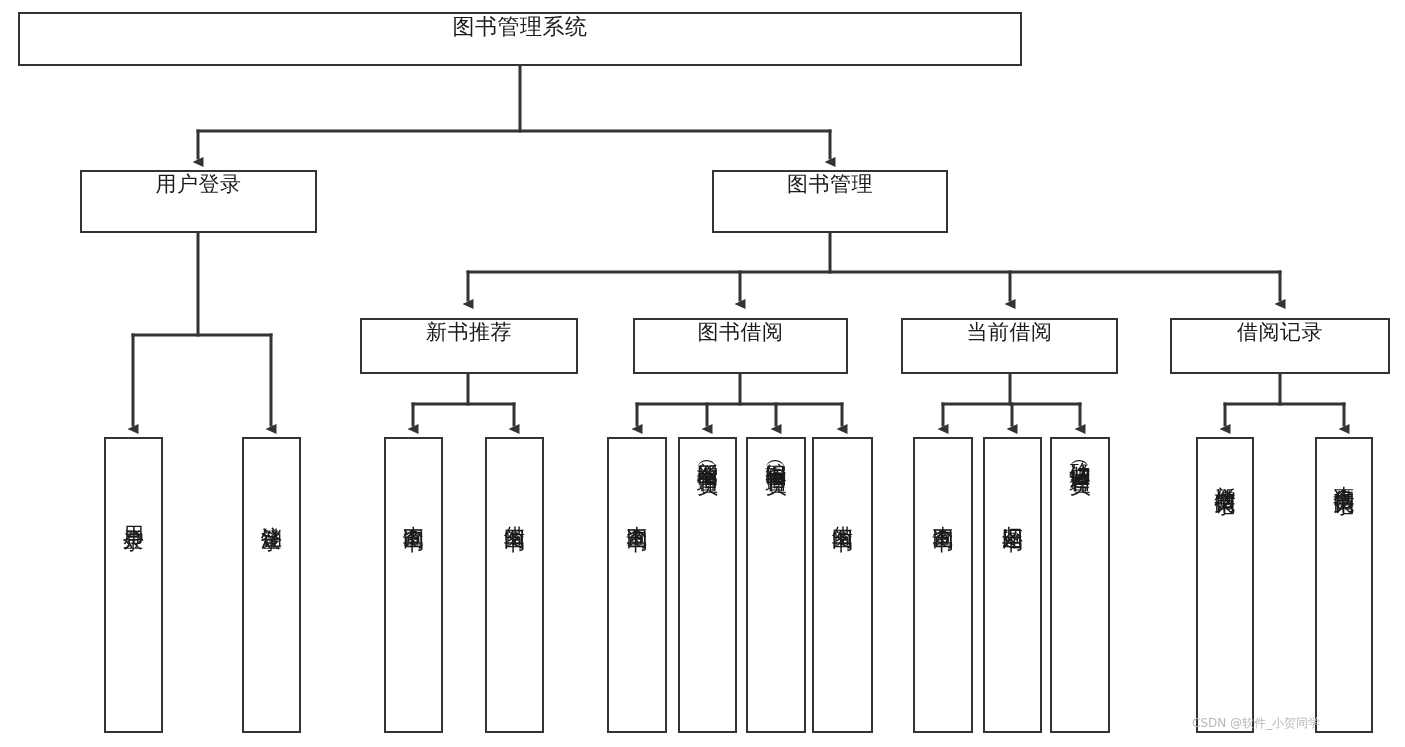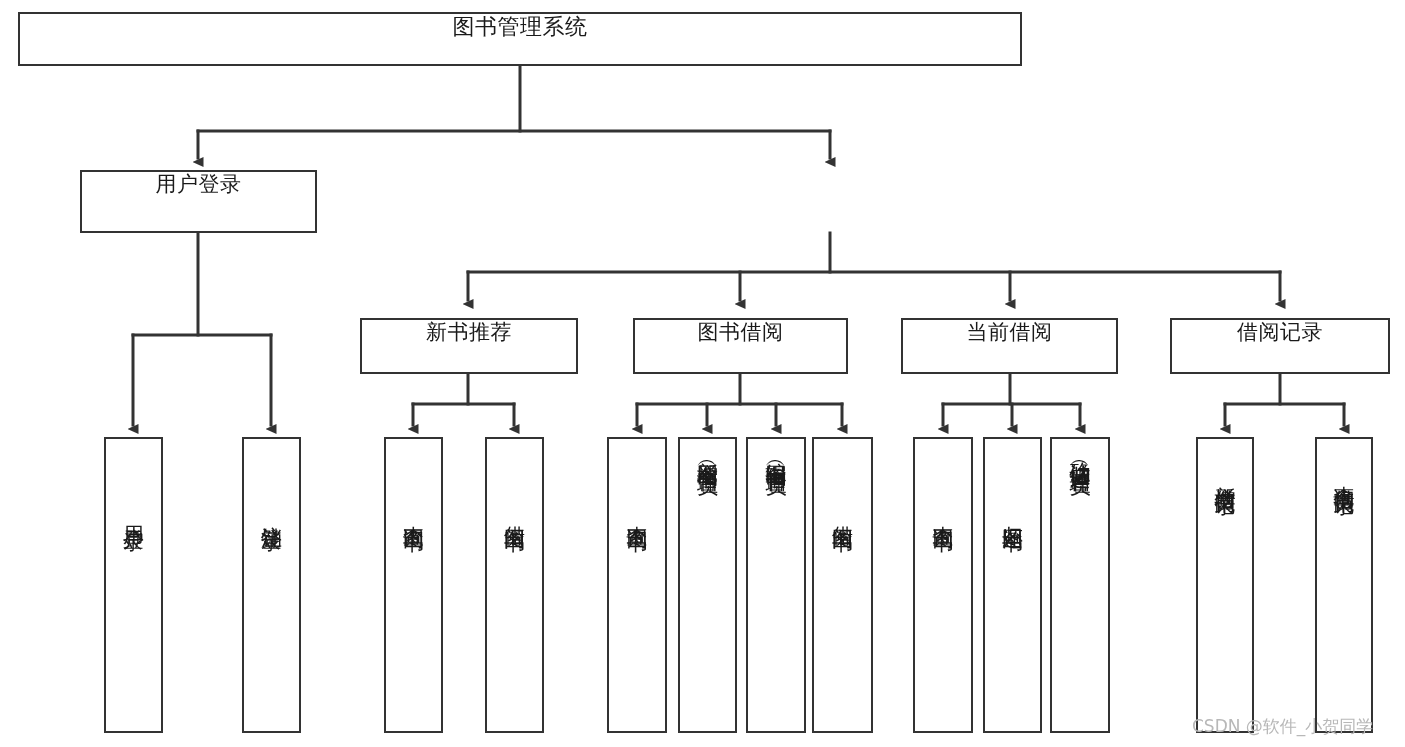--- a/index.html
+++ b/index.html
@@ -57,21 +57,21 @@
   .node.v .label {
     writing-mode: vertical-rl;
     text-orientation: upright;
     font-size: 21px;
     line-height: 1.15;
     letter-spacing: 2px;
     max-height: 100%;
   }
   .watermark {
     position: absolute;
-    font-size: 17px;
+    font-size: 12px;
     color: #b8b8b8;
     white-space: nowrap;
     font-family: "DejaVu Sans", "Liberation Sans", sans-serif;
   }
 </style>
 </head>
 <body>
 
 <div id="canvas">
 
@@ -125,20 +125,23 @@
     </g>
   </svg>
 
   <div class="node h root" style="left:18px; top:12px; width:1004px; height:54px;">
     <span class="label">图书管理系统</span>
   </div>
 
   <div class="node h" style="left:80px; top:170px; width:237px; height:63px;">
     <span class="label">用户登录</span>
   </div>
+  <div class="node h" style="left:712px; top:170px; width:236px; height:63px;">
+    <span class="label">图书管理</span>
+  </div>
 
   <div class="node h" style="left:360px; top:318px; width:218px; height:56px;">
     <span class="label">新书推荐</span>
   </div>
   <div class="node h" style="left:633px; top:318px; width:215px; height:56px;">
     <span class="label">图书借阅</span>
   </div>
   <div class="node h" style="left:1170px; top:318px; width:220px; height:56px;">
     <span class="label">借阅记录</span>
   </div>

